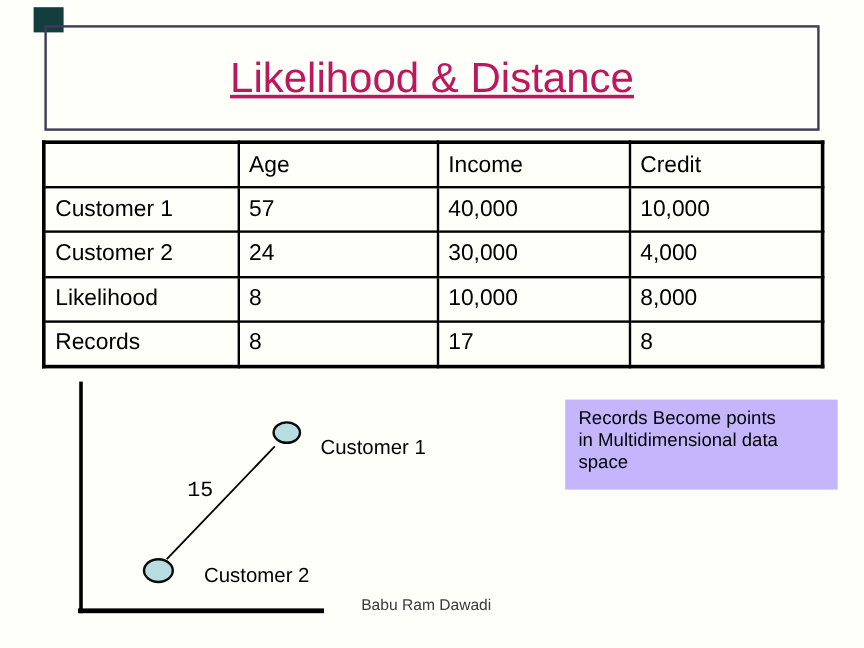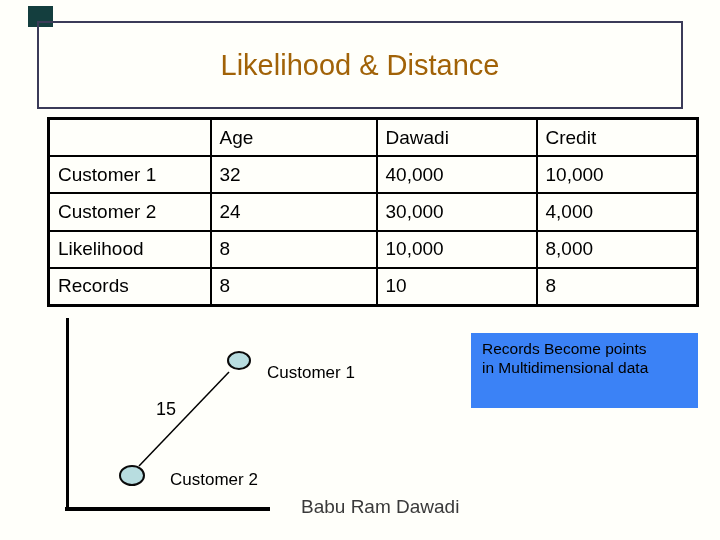--- a/index.html
+++ b/index.html
@@ -13,24 +13,24 @@
     position:absolute;left:28px;top:6px;width:25px;height:21px;
     background:#143e3e;
   }
   .title-box{
     position:absolute;left:37px;top:21px;width:642px;height:84px;
     border:2px solid #3b3b58;
     display:flex;align-items:center;justify-content:center;
     background:transparent;
   }
   .title-text{
-    font-size:29px;line-height:1;white-space:nowrap;color:#a16207;
+    font-size:35px;line-height:1;white-space:nowrap;color:#be185d;text-decoration:underline;
   }
   table.data-table{
-    position:absolute;left:47px;top:117px;width:649px;height:190px;
+    position:absolute;left:35px;top:117px;width:649px;height:190px;
     border-collapse:collapse;table-layout:fixed;
     border:3px solid #000;
     background:transparent;
   }
   table.data-table td{
     border:2px solid #000;
     font-size:19px;
     padding:0 0 0 8px;
     vertical-align:middle;
     overflow:hidden;white-space:nowrap;
@@ -41,28 +41,28 @@
   svg.overlay{position:absolute;left:0;top:0;width:720px;height:540px;pointer-events:none;}
   .point{
     position:absolute;border:2px solid #0a0a0a;border-radius:50%;
     background:#b8dde0;box-sizing:border-box;
   }
   .point-c1{left:227px;top:351px;width:24px;height:19px;}
   .point-c2{left:119px;top:465px;width:26px;height:21px;}
   .diagram-label{position:absolute;font-size:17px;line-height:1.1;white-space:nowrap;}
   .label-c1{left:267px;top:364px;}
   .label-c2{left:170px;top:471px;}
-  .label-dist{left:156px;top:400px;font-size:18px;}
+  .label-dist{left:156px;top:400px;font-size:18px;font-family:Liberation Mono, monospace;}
   .footer-credit{
     position:absolute;left:301px;top:496px;
-    font-size:19px;color:#3a3a3a;white-space:nowrap;
+    font-size:13px;color:#3a3a3a;white-space:nowrap;
   }
   .note-box{
     position:absolute;left:471px;top:333px;width:227px;height:75px;
-    background:#3b82f6;box-sizing:border-box;
+    background:#c4b5fd;box-sizing:border-box;
     padding:7px 4px 0 11px;
   }
   .note-line{font-size:15.5px;line-height:18.5px;color:#000;}
 </style>
 </head>
 <body>
 
 <div class="corner-accent"></div>
 
 <div class="title-box">
@@ -73,45 +73,45 @@
   <colgroup>
     <col style="width:162px">
       <col style="width:166px">
       <col style="width:160px">
       <col style="width:161px">
   </colgroup>
   <tbody>
       <tr>
     <td></td>
     <td>Age</td>
-    <td>Dawadi</td>
+    <td>Income</td>
     <td>Credit</td>
   </tr>
   <tr>
     <td>Customer 1</td>
-    <td>32</td>
+    <td>57</td>
     <td>40,000</td>
     <td>10,000</td>
   </tr>
   <tr>
     <td>Customer 2</td>
     <td>24</td>
     <td>30,000</td>
     <td>4,000</td>
   </tr>
   <tr>
     <td>Likelihood</td>
     <td>8</td>
     <td>10,000</td>
     <td>8,000</td>
   </tr>
   <tr>
     <td>Records</td>
     <td>8</td>
-    <td>10</td>
+    <td>17</td>
     <td>8</td>
   </tr>
 </tbody>
   </table>
 
 <div class="axis-v"></div>
 <div class="axis-h"></div>
 
 <svg class="overlay" viewBox="0 0 720 540">
   <line x1="139" y1="466" x2="229" y2="372" stroke="#000" stroke-width="1.5"></line>
@@ -120,15 +120,16 @@
 <div class="point point-c1"></div>
 <div class="point point-c2"></div>
 
 <div class="diagram-label label-c1">Customer 1</div>
 <div class="diagram-label label-dist">15</div>
 <div class="diagram-label label-c2">Customer 2</div>
 
 <div class="note-box">
   <div class="note-line">Records Become points</div>
   <div class="note-line">in Multidimensional data</div>
+  <div class="note-line">space</div>
 </div>
 
 <div class="footer-credit">Babu Ram Dawadi</div>
 
 </body></html>

